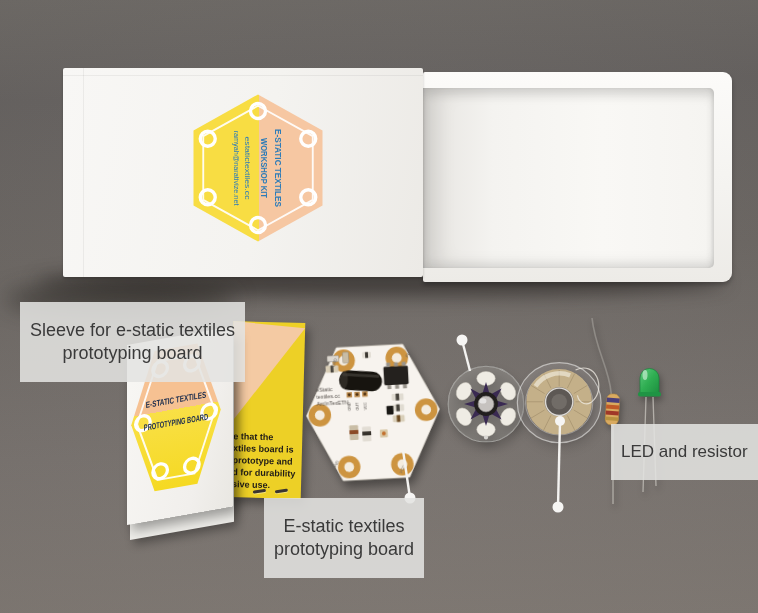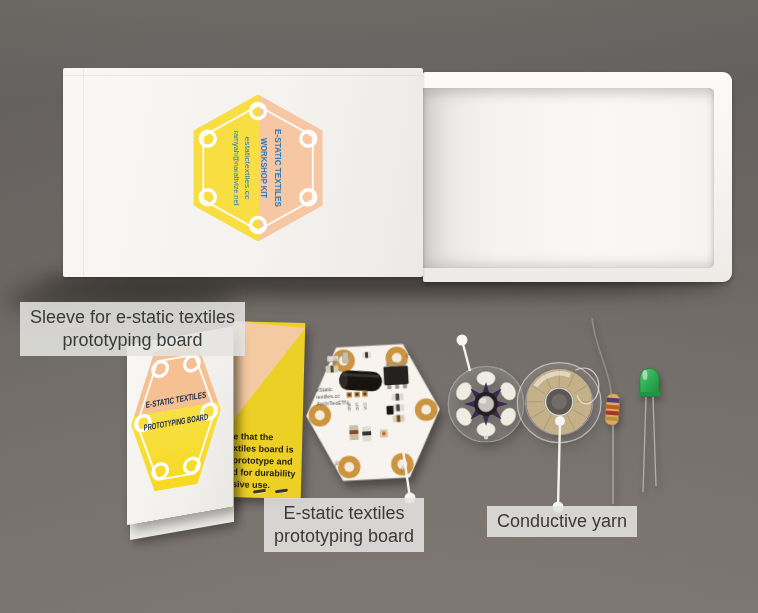--- a/index.html
+++ b/index.html
@@ -63,21 +63,21 @@
     position:absolute;left:231px;top:322px;width:72px;height:176px;
     background:#edd026;transform:rotate(1.5deg);
     box-shadow:4px 6px 10px rgba(0,0,0,0.35);
   }
   .card-peach{position:absolute;inset:0;background:#f4caa3;clip-path:polygon(0 0,100% 3%,0 58%);}
   .card-line{position:absolute;left:3px;white-space:nowrap;font-size:9px;font-weight:bold;color:#211d18;letter-spacing:0;}
   .staple{position:absolute;width:13px;height:3px;background:#3b3530;border-radius:2px;transform:rotate(-10deg);box-shadow:0 1px 0 rgba(255,255,255,0.4);}
   
   .note{
     position:absolute;z-index:10;background:rgba(228,227,225,0.87);color:#3a3a3a;
-    font-size:18px;line-height:1.28;padding:4px 10px;text-align:center;white-space:nowrap;
+    font-size:18px;line-height:1.28;padding:17px 10px;text-align:center;white-space:nowrap;
   }
   .note span{display:block;}
   .svg-abs{position:absolute;}
   .connectors{position:absolute;left:0;top:0;z-index:8;pointer-events:none;}
 </style>
 </head>
 <body>
 
 <div class="stage">
   <div class="backdrop"></div>
@@ -331,16 +331,16 @@
   </svg>
 
   <div class="note" style="left:20px;top:302px">
     <span>Sleeve for e-static textiles</span>
     <span>prototyping board</span>
   </div>
   <div class="note" style="left:264px;top:498px">
     <span>E-static textiles</span>
     <span>prototyping board</span>
   </div>
-  <div class="note" style="left:487px;top:506px">
-    <span>Conductive yarn</span>
+  <div class="note" style="left:611px;top:424px;font-size:17px">
+    <span>LED and resistor</span>
   </div>
 </div>
 
 </body></html>

